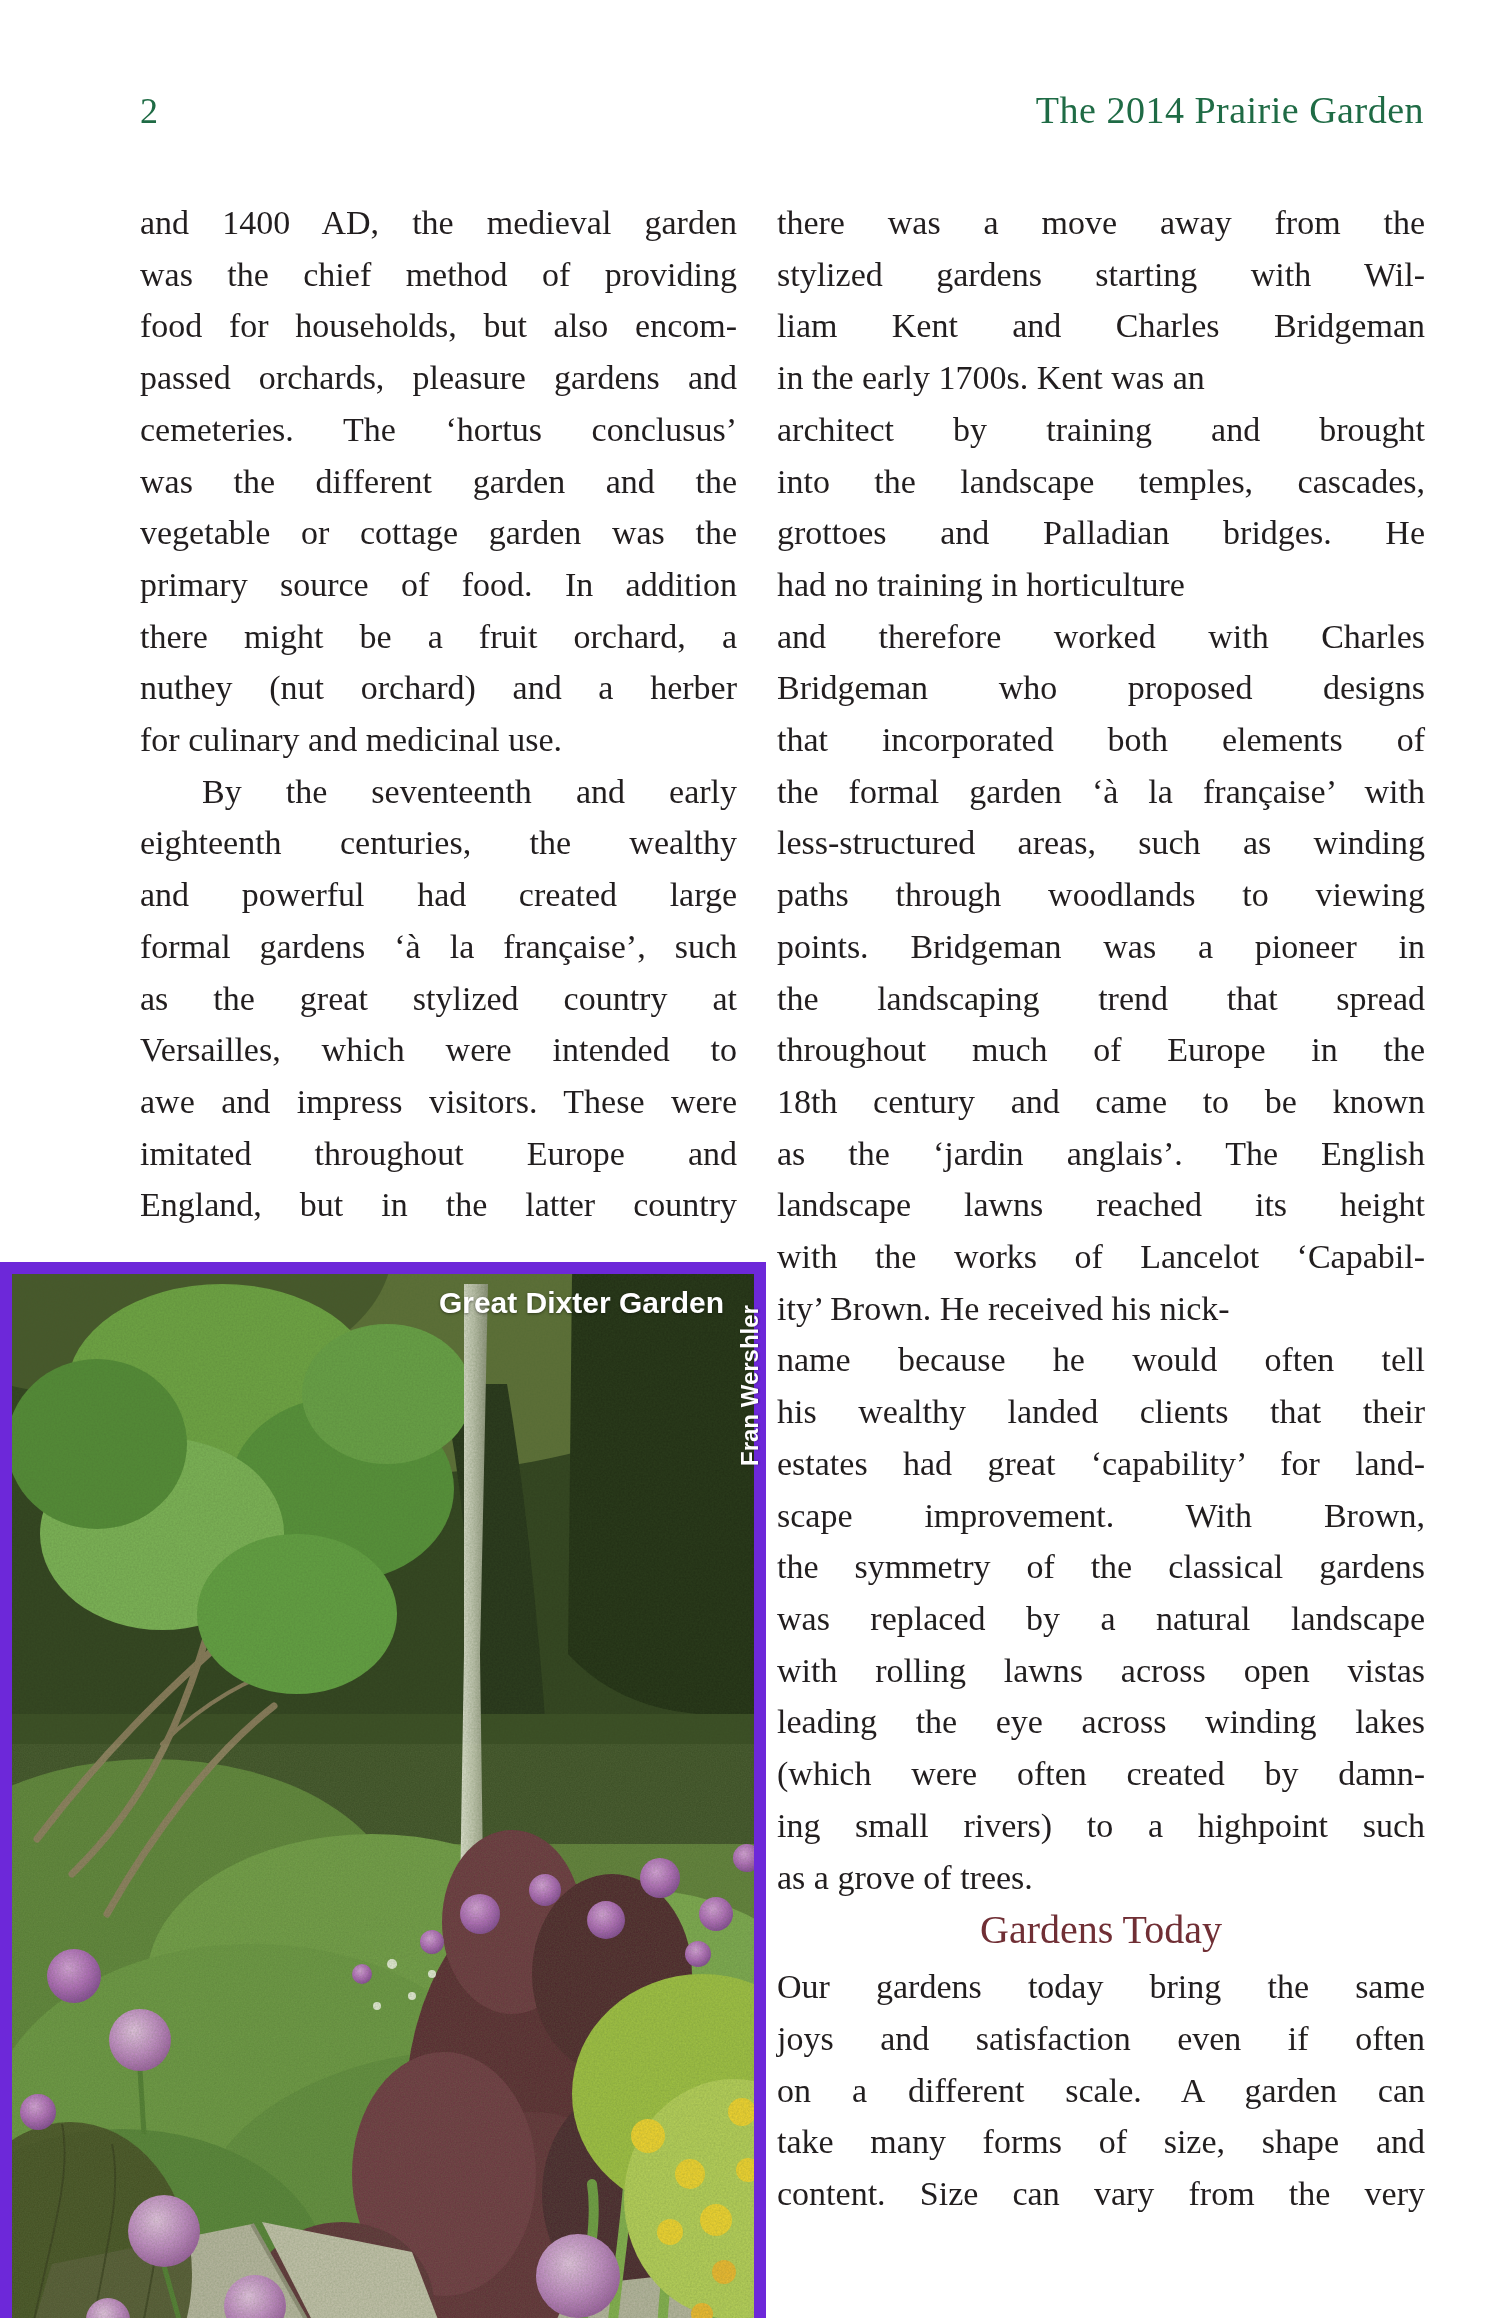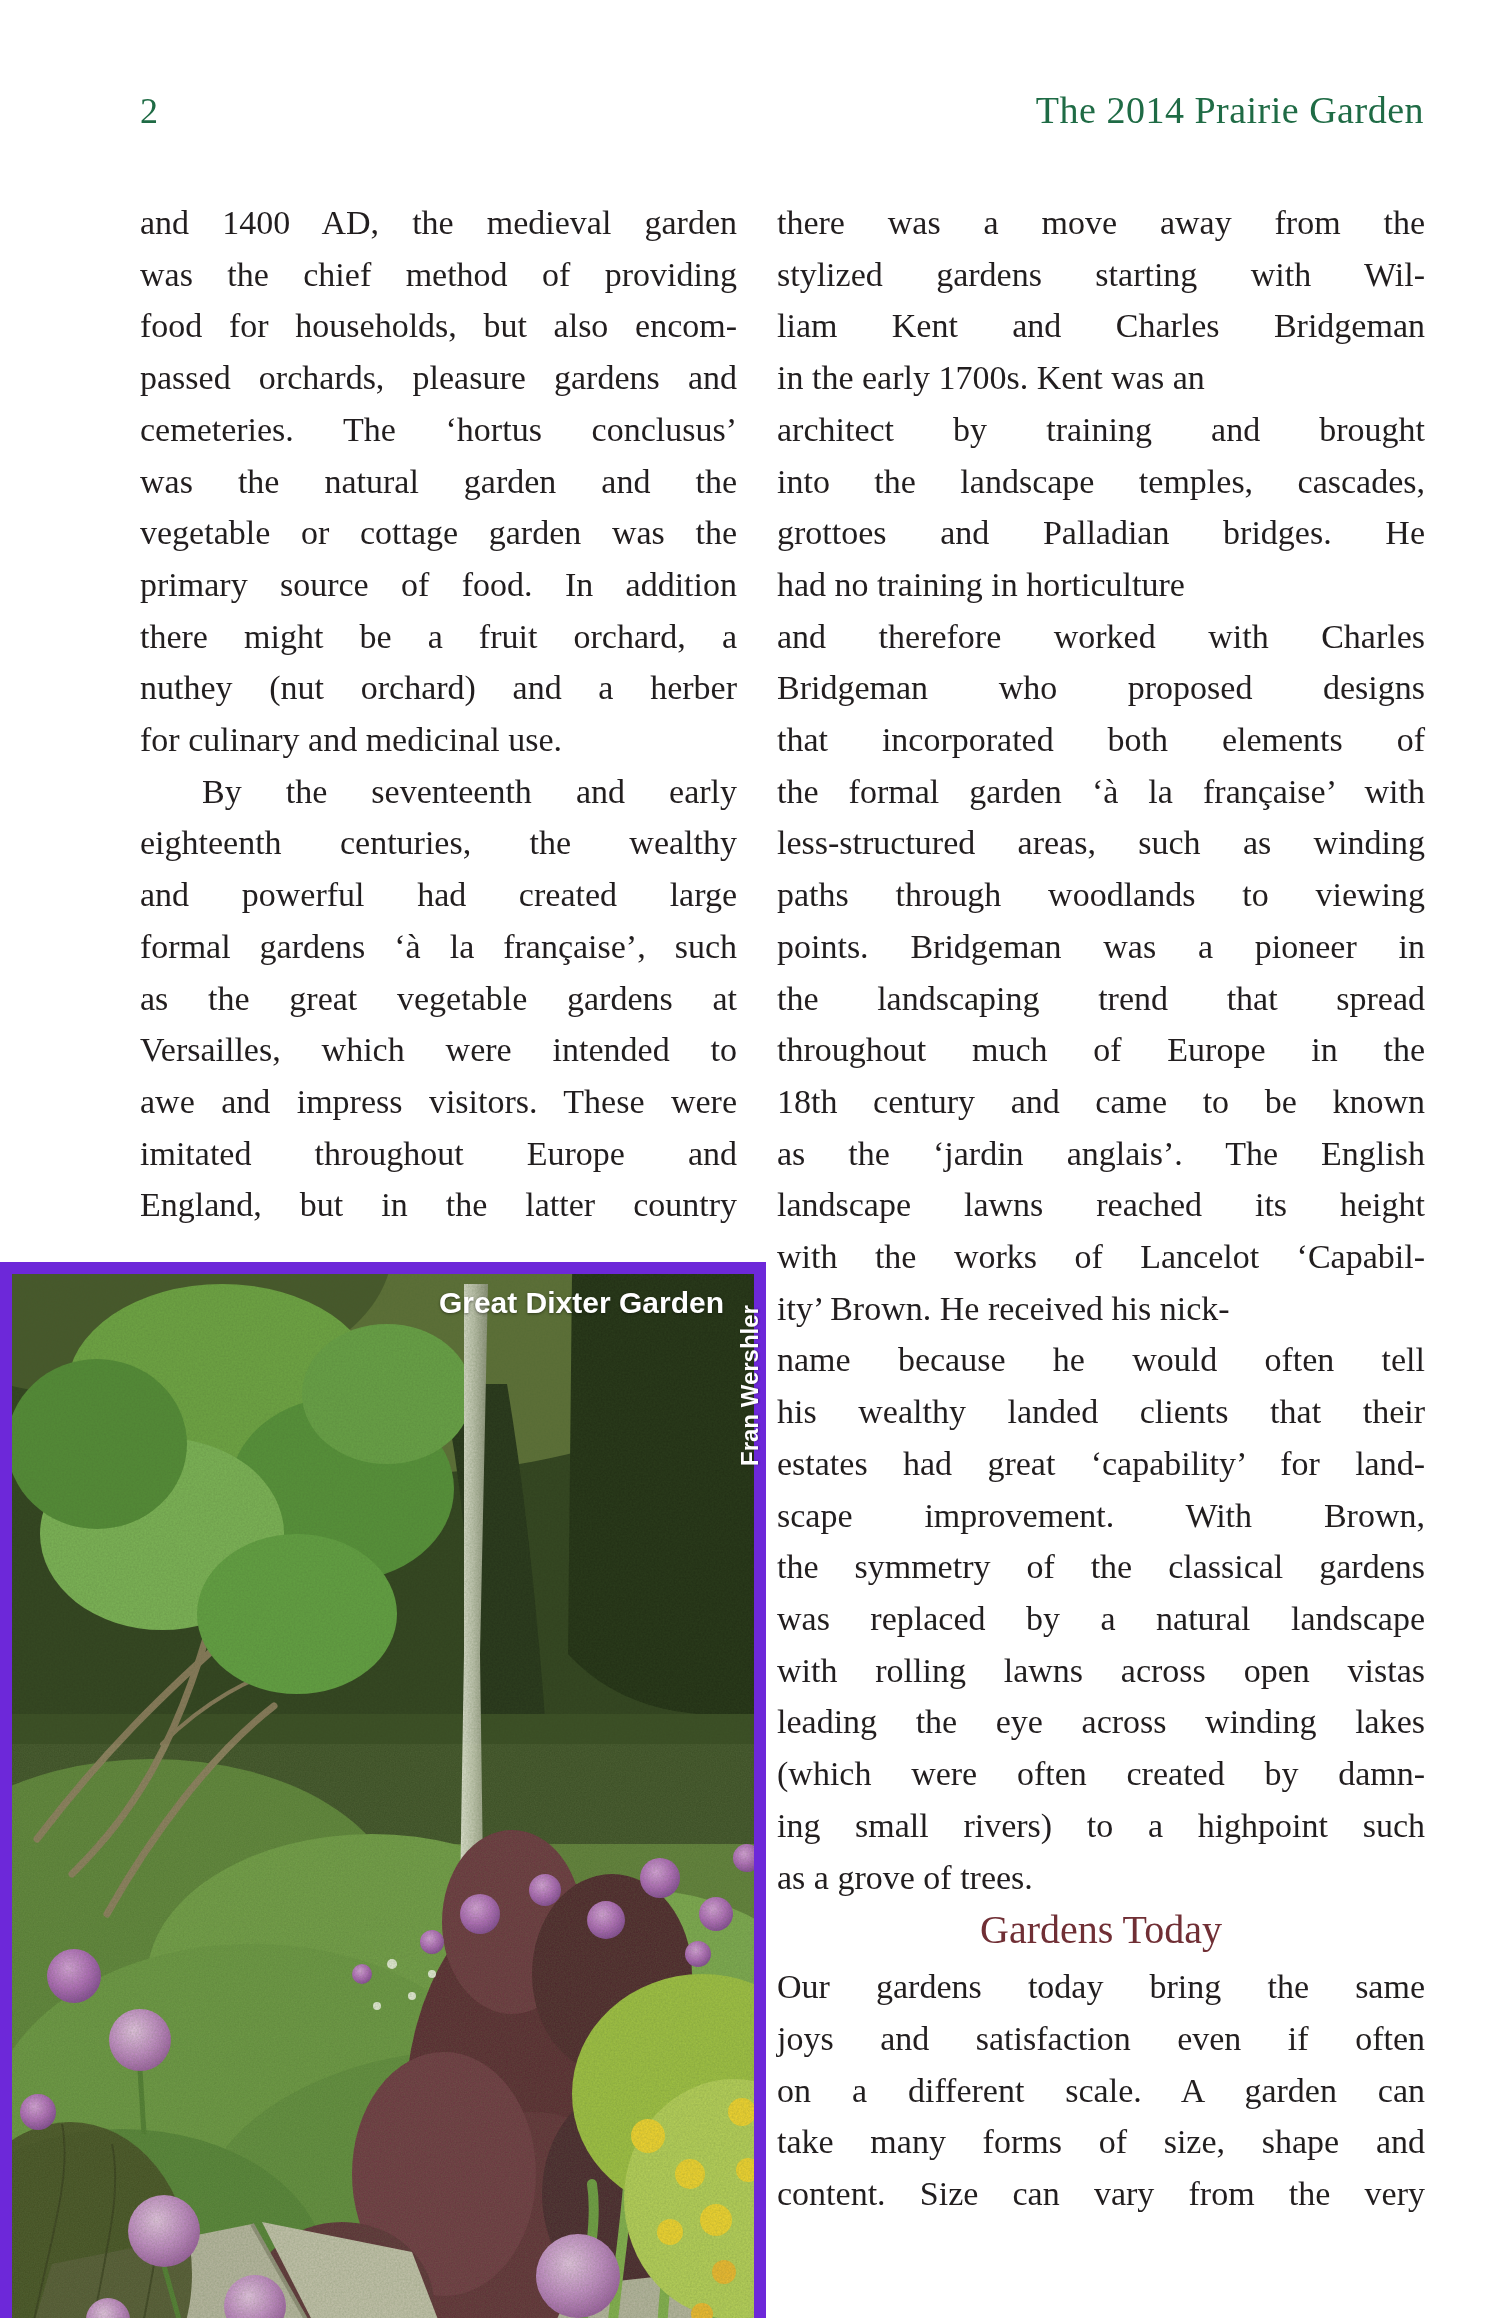--- a/index.html
+++ b/index.html
@@ -69,31 +69,31 @@
     <span class="pagenum">2</span>
     <span class="ptitle">The 2014 Prairie Garden</span>
   </div>
 
   <div class="col col-left">
       <div class="line j">and 1400 AD, the medieval garden</div>
       <div class="line j">was the chief method of providing</div>
       <div class="line j">food for households, but also encom-</div>
       <div class="line j">passed orchards, pleasure gardens and</div>
       <div class="line j">cemeteries. The ‘hortus conclusus’</div>
-      <div class="line j">was the natural garden and the</div>
+      <div class="line j">was the different garden and the</div>
       <div class="line j">vegetable or cottage garden was the</div>
       <div class="line j">primary source of food. In addition</div>
       <div class="line j">there might be a fruit orchard, a</div>
       <div class="line j">nuthey (nut orchard) and a herber</div>
       <div class="line">for culinary and medicinal use.</div>
       <div class="line j ind">By the seventeenth and early</div>
       <div class="line j">eighteenth centuries, the wealthy</div>
       <div class="line j">and powerful had created large</div>
       <div class="line j">formal gardens ‘à la française’, such</div>
-      <div class="line j">as the great vegetable gardens at</div>
+      <div class="line j">as the great stylized country at</div>
       <div class="line j">Versailles, which were intended to</div>
       <div class="line j">awe and impress visitors. These were</div>
       <div class="line j">imitated throughout Europe and</div>
       <div class="line j">England, but in the latter country</div>
     </div>
 
   <div class="col col-right">
     <div>
         <div class="line j">there was a move away from the</div>
         <div class="line j">stylized gardens starting with Wil-</div>

